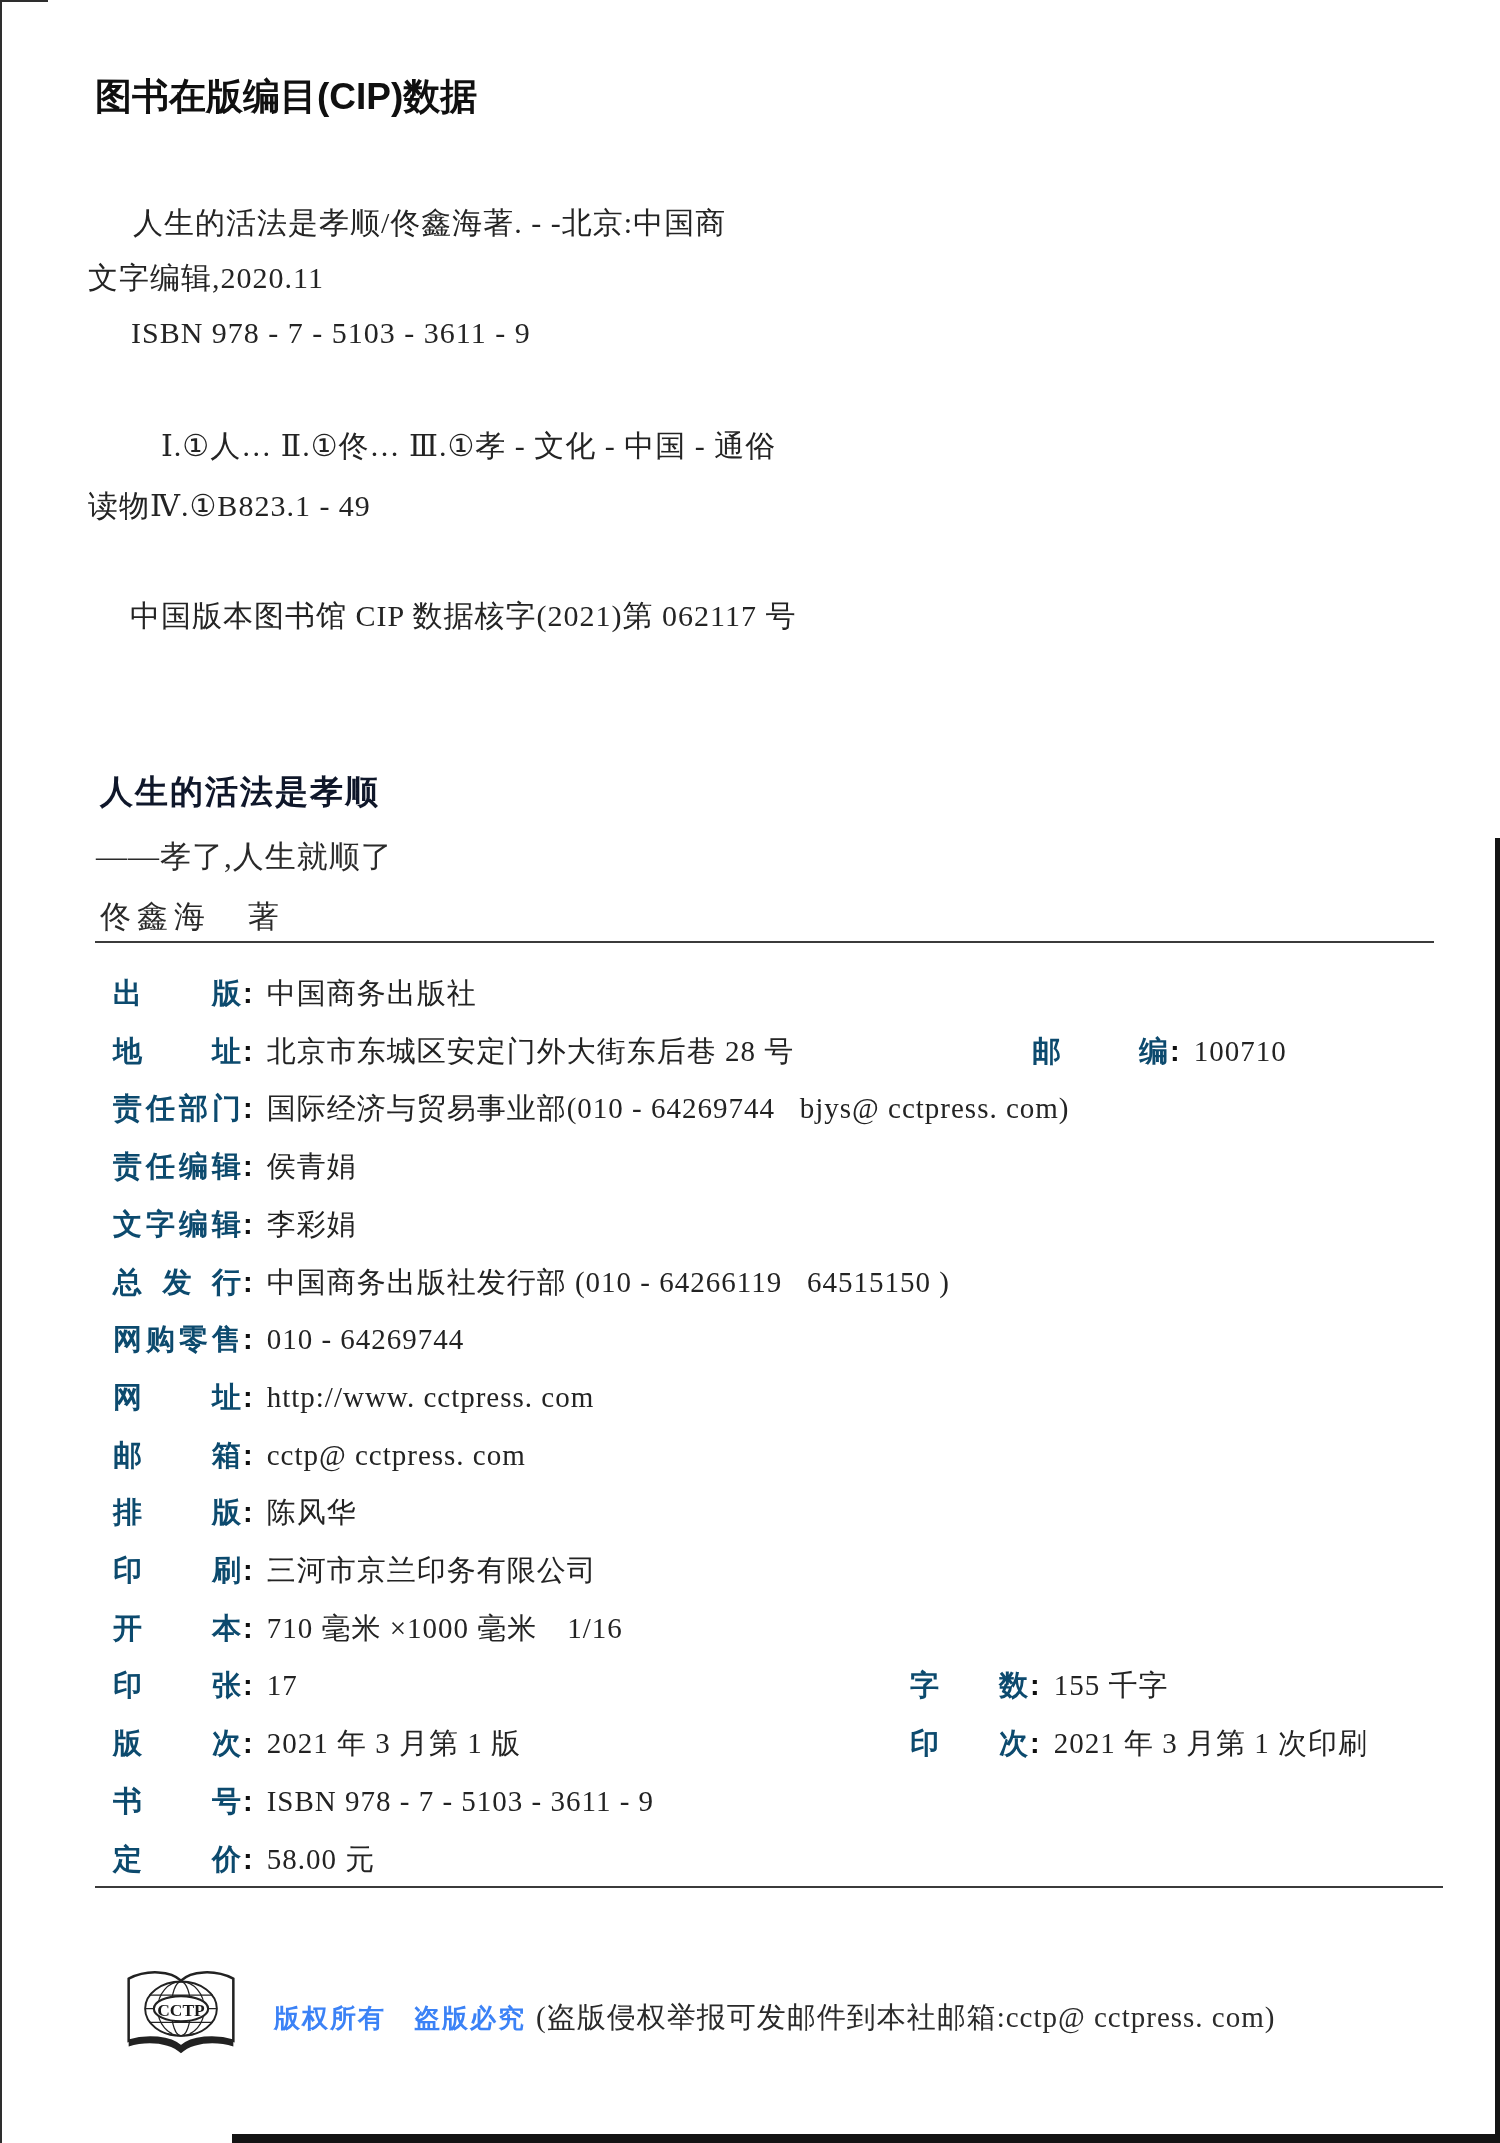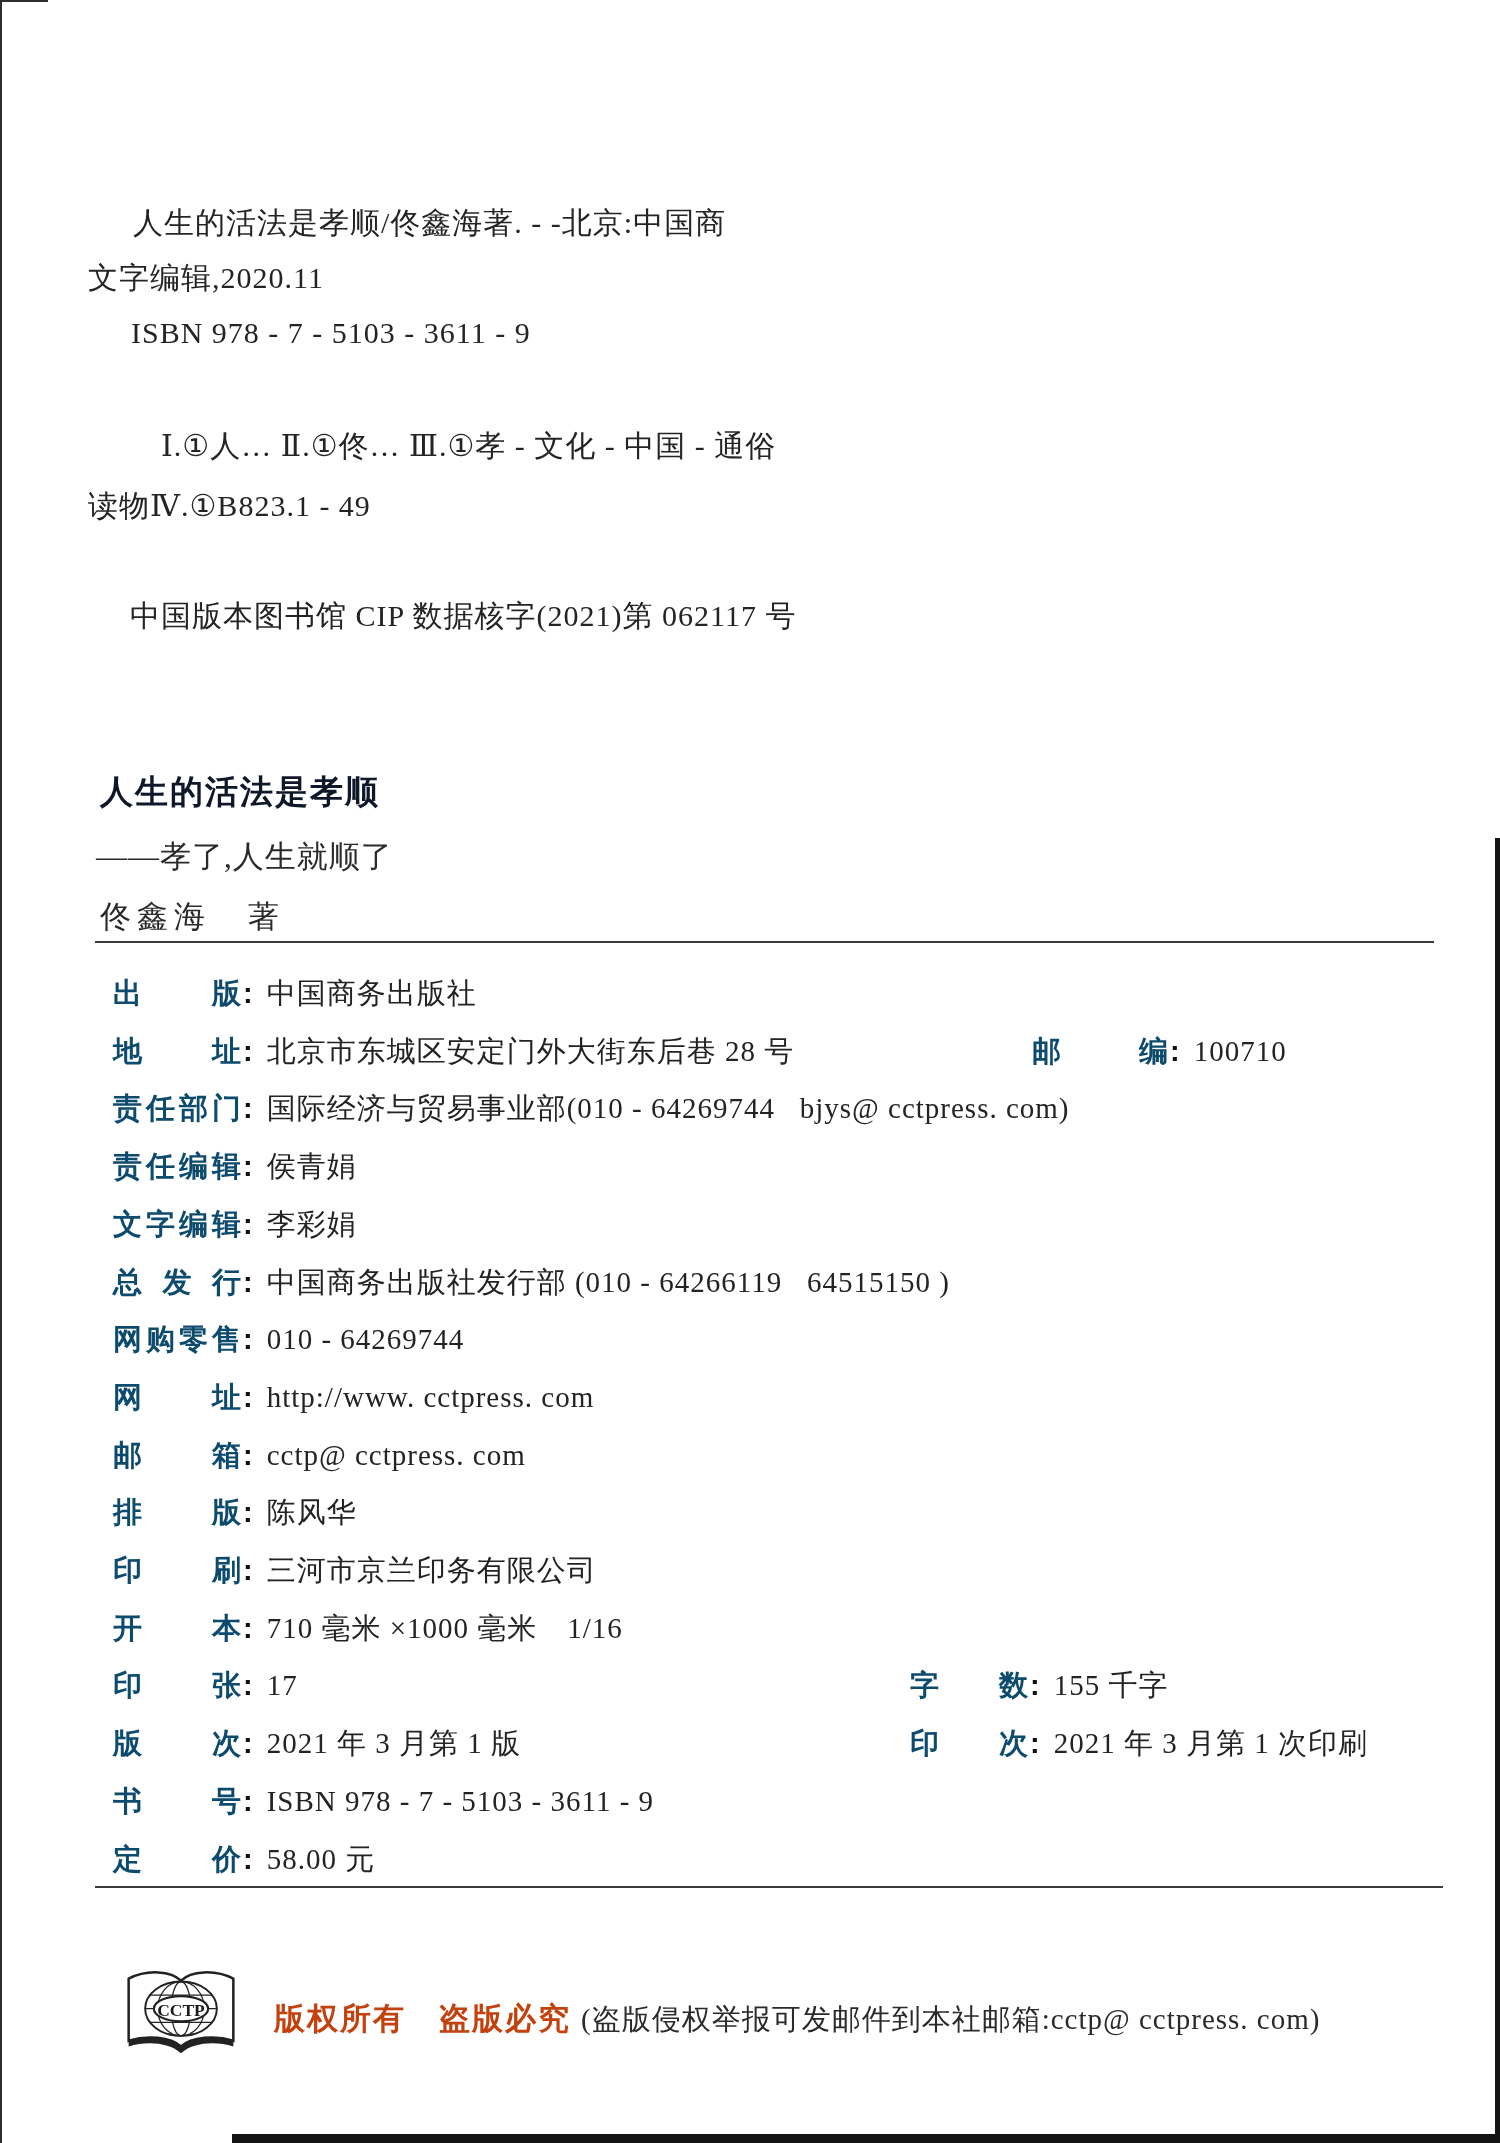--- a/index.html
+++ b/index.html
@@ -26,34 +26,35 @@
   
   .crow{position:absolute;left:0;height:42px;font-size:29px;white-space:pre;}
   .lbl{display:inline-block;width:128px;text-align:justify;text-align-last:justify;
        font-family:"Liberation Sans","DejaVu Sans",sans-serif;font-weight:700;color:#0c4a6e;}
   .cl{font-family:"Liberation Sans","DejaVu Sans",sans-serif;font-weight:700;color:#101010;margin:0 14px 0 2px;}
   .val{font-family:"Liberation Serif","DejaVu Serif",serif;color:#232323;letter-spacing:1px;}
   .rblock{position:absolute;top:0;white-space:pre;}
   
   .notice{font-size:30px;color:#242424;letter-spacing:1px;}
   .copyright{display:flex;align-items:baseline;white-space:pre;}
-  .copyright .bold{font-family:Liberation Sans, sans-serif;font-weight:700;font-size:31px;color:#c2410c;letter-spacing:2px;}
+  .copyright .bold{font-family:Liberation Sans, sans-serif;font-weight:700;font-size:26px;color:#3b82f6;letter-spacing:2px;}
   .copyright .note{font-size:29px;color:#2a2a2a;margin-left:10px;letter-spacing:1px;}
   .logo{position:absolute;}
 </style>
 </head>
 <body>
 
 <div class="page">
 
   <div class="edge-left"></div>
   <div class="edge-top"></div>
   <div class="edge-right"></div>
   <div class="edge-bottom"></div>
 
+  <div class="abs cip-header" style="left:95px;top:72px;">图书在版编目(CIP)数据</div>
 
   <div class="abs cip-line" style="left:133px;top:203px;">人生的活法是孝顺/佟鑫海著. - -北京:中国商</div>
   <div class="abs cip-line" style="left:88px;top:258px;">文字编辑,2020.11</div>
   <div class="abs cip-line" style="left:131px;top:316px;">ISBN 978 - 7 - 5103 - 3611 - 9</div>
   <div class="abs cip-line" style="left:133px;top:426px;margin-left:28px;">Ⅰ.①人… Ⅱ.①佟… Ⅲ.①孝 - 文化 - 中国 - 通俗</div>
   <div class="abs cip-line" style="left:88px;top:486px;">读物Ⅳ.①B823.1 - 49</div>
   <div class="abs cip-line" style="left:130px;top:596px;">中国版本图书馆 CIP 数据核字(2021)第 062117 号</div>
 
   <div class="abs book-title" style="left:100px;top:770px;">人生的活法是孝顺</div>
   <div class="abs book-subtitle" style="left:96px;top:836px;">——孝了,人生就顺了</div>

